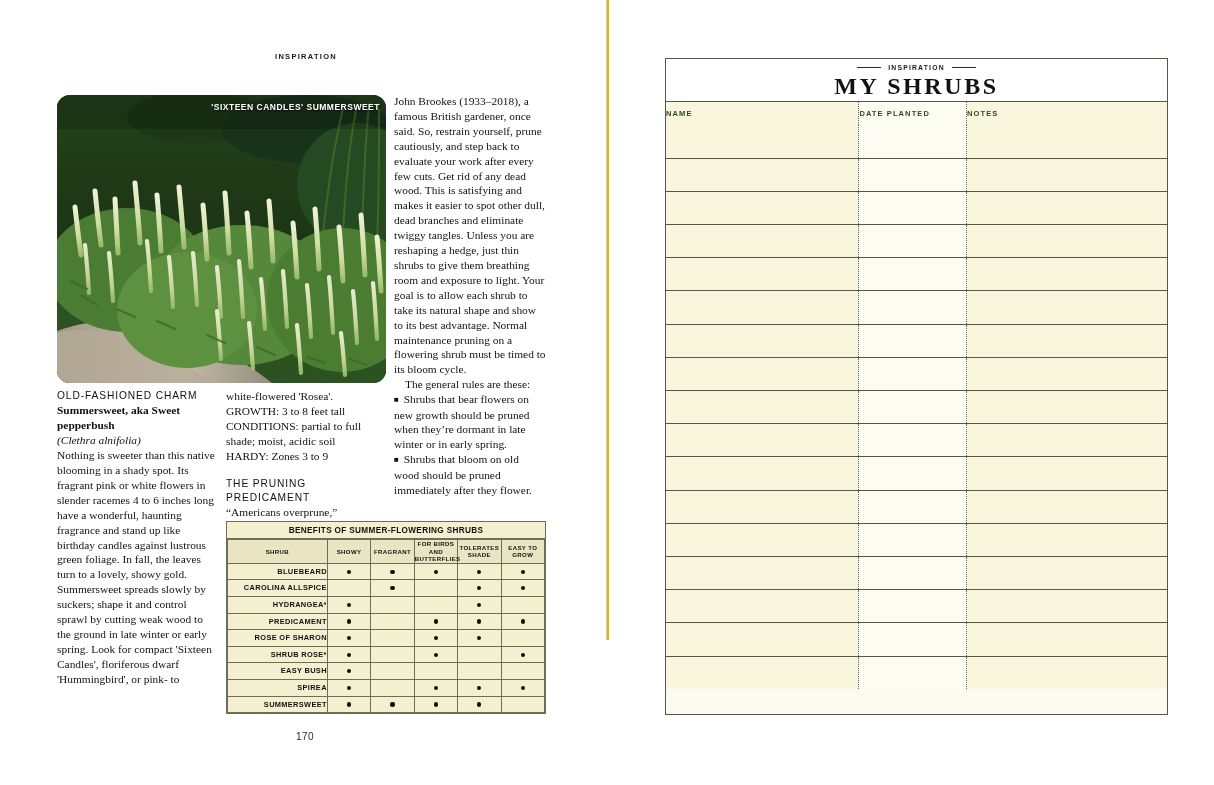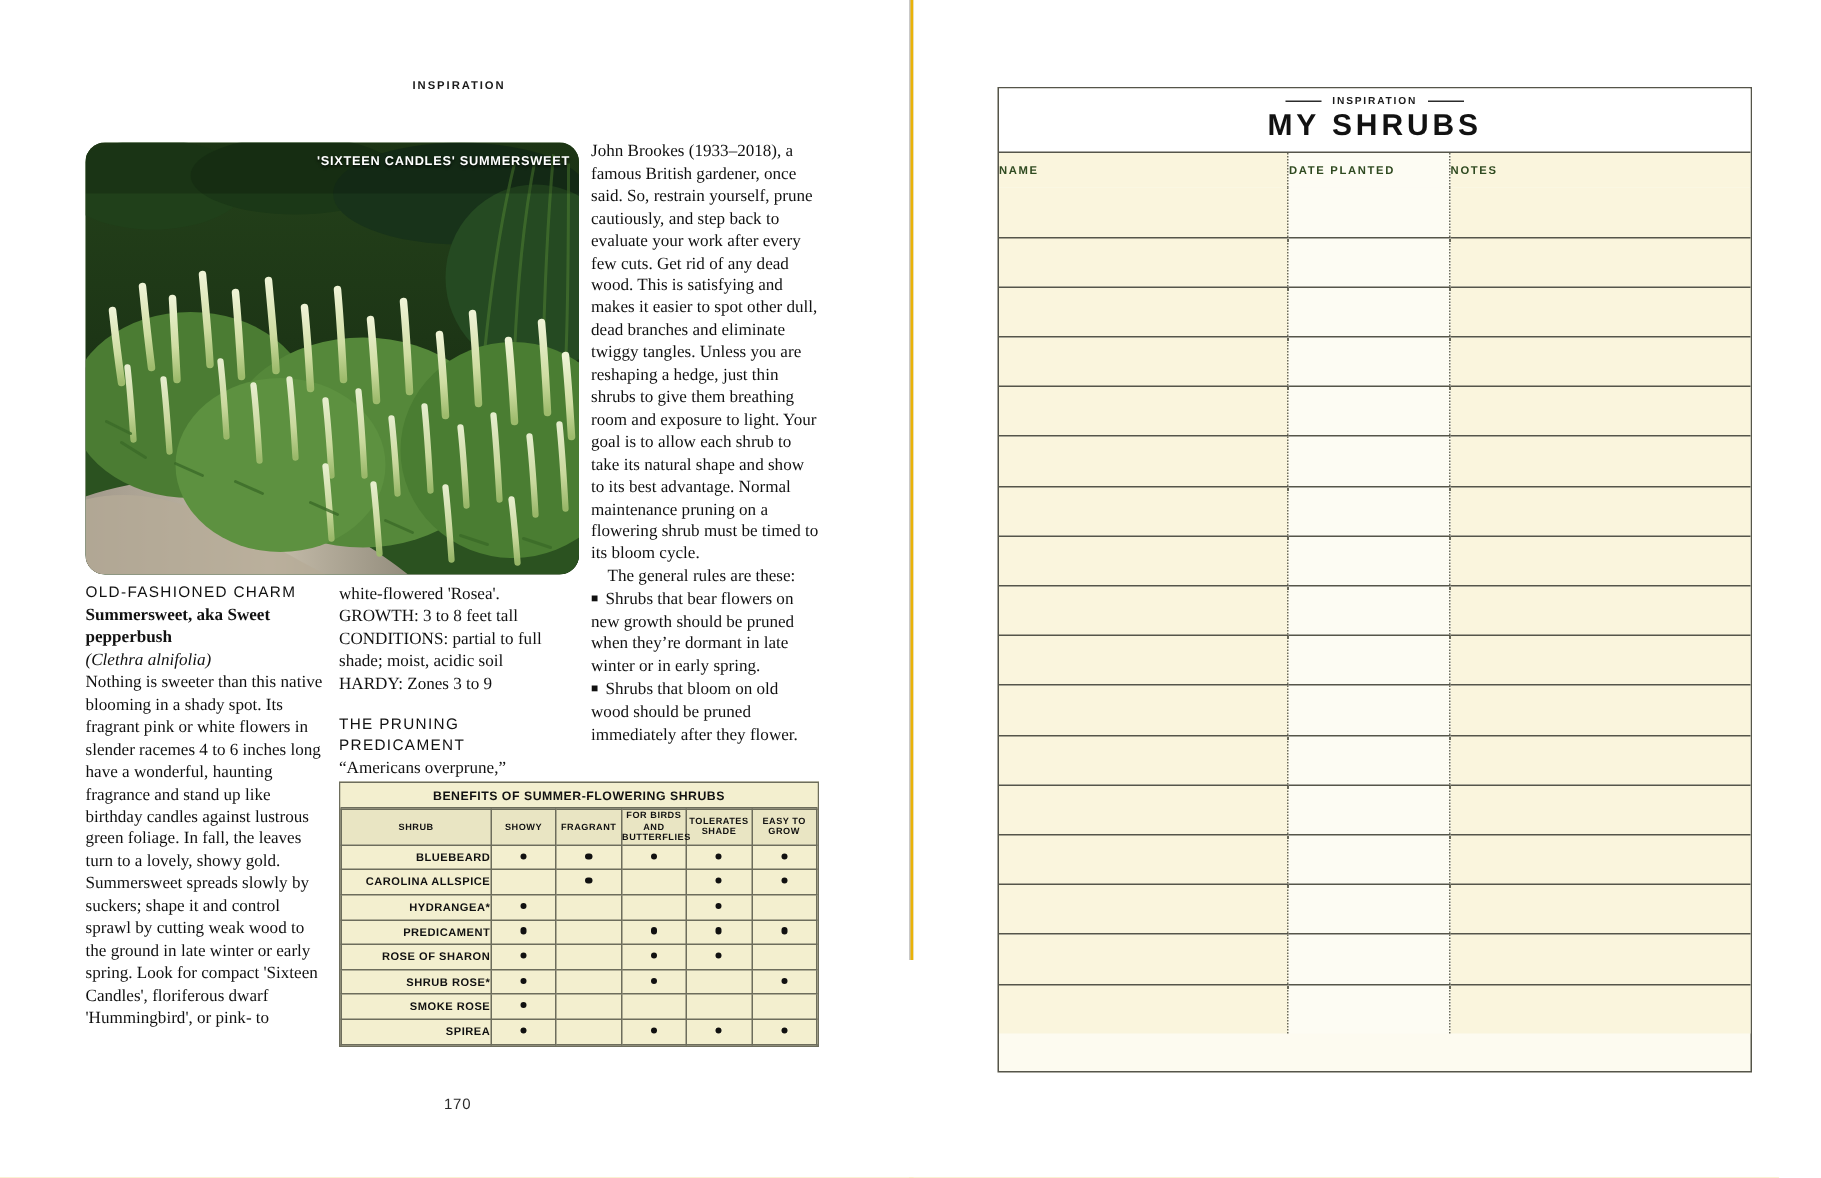--- a/index.html
+++ b/index.html
@@ -218,23 +218,23 @@
     font-weight: bold;
     font-size: 6.8px;
     letter-spacing: 1.2px;
     color: #1a1a1a;
     white-space: nowrap;
   }
   .sheet-title {
     position: absolute;
     top: 14px; left: 0; right: 0;
     text-align: center;
-    font-family: Liberation Sans, sans-serif;
+    font-family: Liberation Serif, serif;
     font-weight: bold;
-    font-size: 20px;
+    font-size: 24px;
     letter-spacing: 2.6px;
     color: #121212;
   }
 
   .sheet-table {
     width: 100%;
     border-collapse: collapse;
     table-layout: fixed;
   }
   .sheet-table th,
@@ -472,34 +472,42 @@
             </tr>
             <tr>
               <td class="shrub-name">SHRUB ROSE*</td>
               <td><span class="dot"></span></td>
               <td></td>
               <td><span class="dot"></span></td>
               <td></td>
               <td><span class="dot"></span></td>
             </tr>
             <tr>
-              <td class="shrub-name">SMOKE ROSE</td>
+              <td class="shrub-name">EASY BUSH</td>
               <td><span class="dot"></span></td>
               <td></td>
               <td></td>
               <td></td>
               <td></td>
             </tr>
             <tr>
               <td class="shrub-name">SPIREA</td>
               <td><span class="dot"></span></td>
               <td></td>
               <td><span class="dot"></span></td>
               <td><span class="dot"></span></td>
               <td><span class="dot"></span></td>
+            </tr>
+            <tr>
+              <td class="shrub-name">SUMMERSWEET</td>
+              <td><span class="dot"></span></td>
+              <td><span class="dot"></span></td>
+              <td><span class="dot"></span></td>
+              <td><span class="dot"></span></td>
+              <td></td>
             </tr>
           </tbody>
       </table>
     </div>
 
     <div class="folio left">170</div>
   </div>
 
   <div class="page-right">
 

